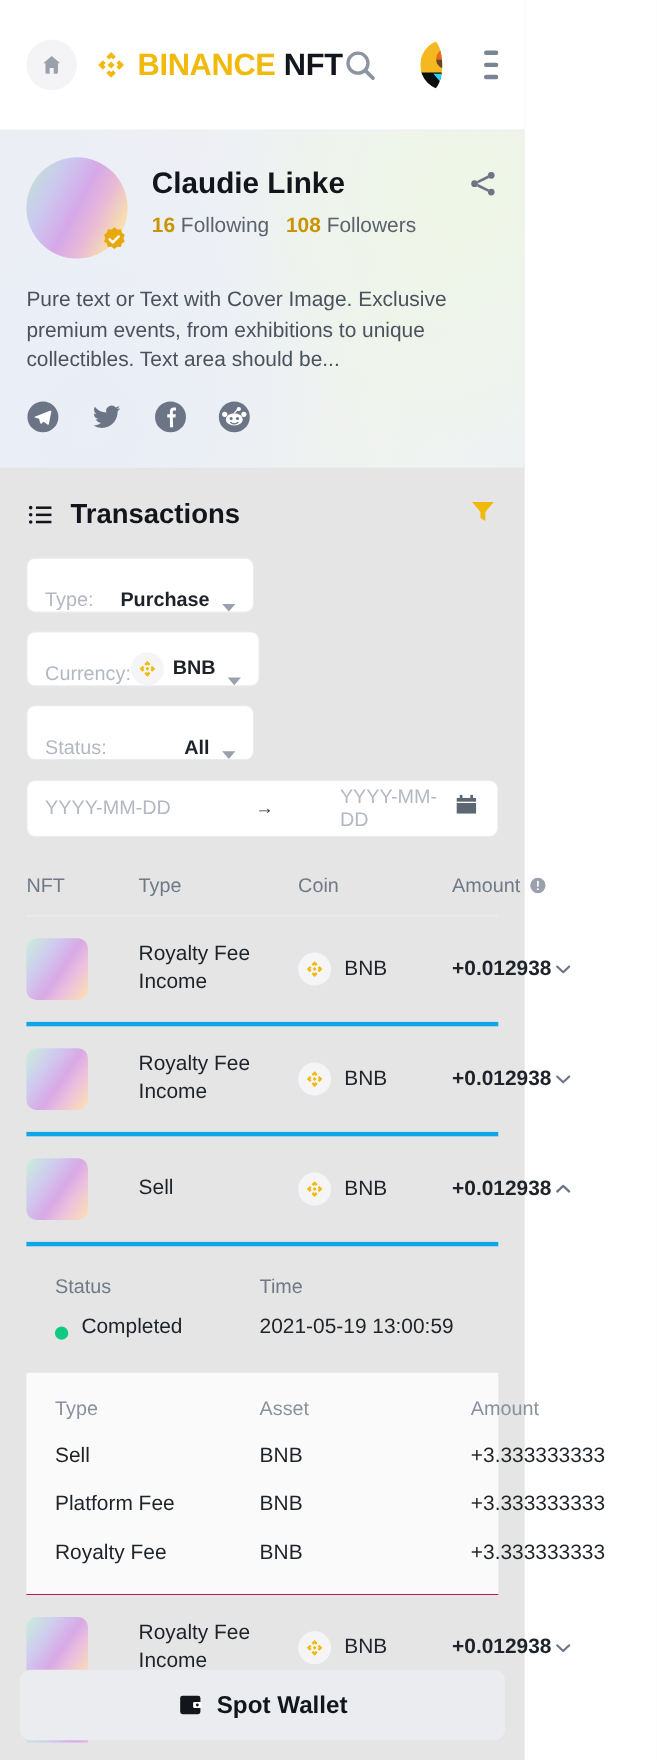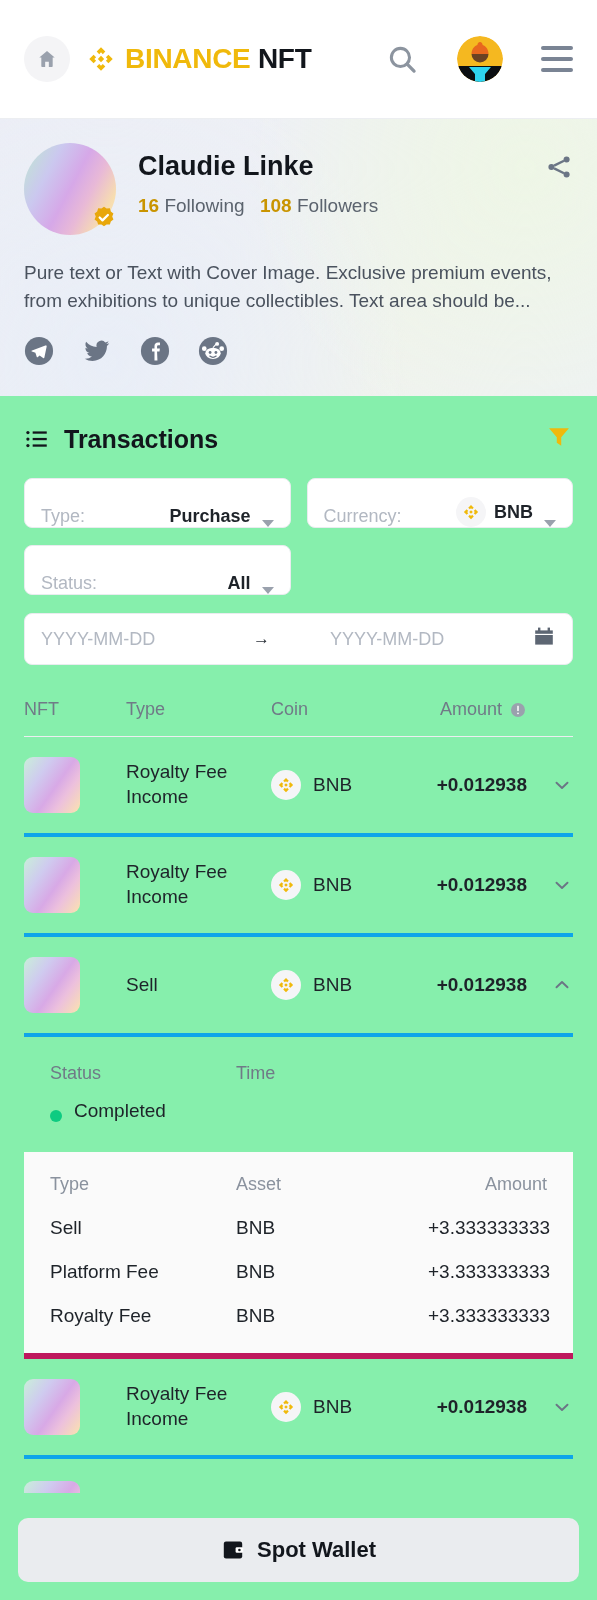--- a/index.html
+++ b/index.html
@@ -4,21 +4,21 @@
 <style>
   * { box-sizing: border-box; margin: 0; padding: 0; }
   html, body {
     width: 597px;
     height: 1600px;
     background: #ffffff;
     font-family: "Liberation Sans", sans-serif;
     color: #1e2329;
     overflow: hidden;
   }
-  .page { position: relative; width: 597px; height: 1600px; background:#86efac; }
+  .page { position: relative; width: 477px; height: 1600px; background:#e5e5e5; }
 
   
   .header {
     height: 118px;
     display: flex;
     align-items: center;
     padding: 0 24px;
     background: #ffffff;
     gap: 0px;
   }
@@ -140,21 +140,21 @@
     flex: 0 0 auto;
   }
   .tx-type { font-size: 19px; color: #1e2329; line-height: 1.3; }
   .tx-coin { display: flex; align-items: center; gap: 12px; font-size: 19px; color: #1e2329; }
   .coin-ic { width: 30px; height: 30px; border-radius: 50%; background: #f5f5f7;
              display:flex; align-items:center; justify-content:center; flex:0 0 auto; }
   .tx-amt { font-size: 19px; font-weight: 700; color: #1e2329; }
   .chev { width: 46px; display:flex; align-items:center; justify-content:flex-end; }
 
   
-  .tx-detail { border-bottom: 6px solid #be185d; padding: 26px 0 0 0; }
+  .tx-detail { border-bottom: 1px solid #be185d; padding: 26px 0 0 0; }
   .det-meta { display: flex; padding: 0 26px 0 26px; }
   .det-col-status { width: 186px; }
   .det-lbl { font-size: 18px; color: #707a87; }
   .det-val { font-size: 19px; color: #1e2329; margin-top: 16px; display: flex; align-items: flex-end; gap: 12px; }
   .dot { width: 12px; height: 12px; border-radius: 50%; background: #0ecb81; flex: 0 0 auto; }
   .det-table {
     margin: 30px 0 0 0;
     background: #fafafa;
     padding: 22px 26px 26px 26px;
   }
@@ -483,20 +483,21 @@
         <div class="det-meta">
           <div class="det-col-status">
             <div class="det-lbl">Status</div>
             <div class="det-val">
               <span class="dot"></span>
               <span>Completed</span>
             </div>
           </div>
           <div>
             <div class="det-lbl">Time</div>
+            <div class="det-val">2021-05-19 13:00:59</div>
           </div>
         </div>
 
         <div class="det-table">
           <div class="det-tr">
             <div class="det-th det-c1">Type</div>
             <div class="det-th det-c2">Asset</div>
             <div class="det-th det-c3">Amount</div>
           </div>
           <div class="det-tr">

